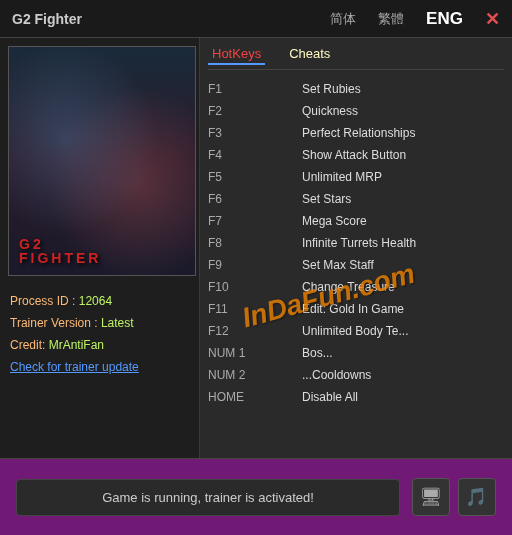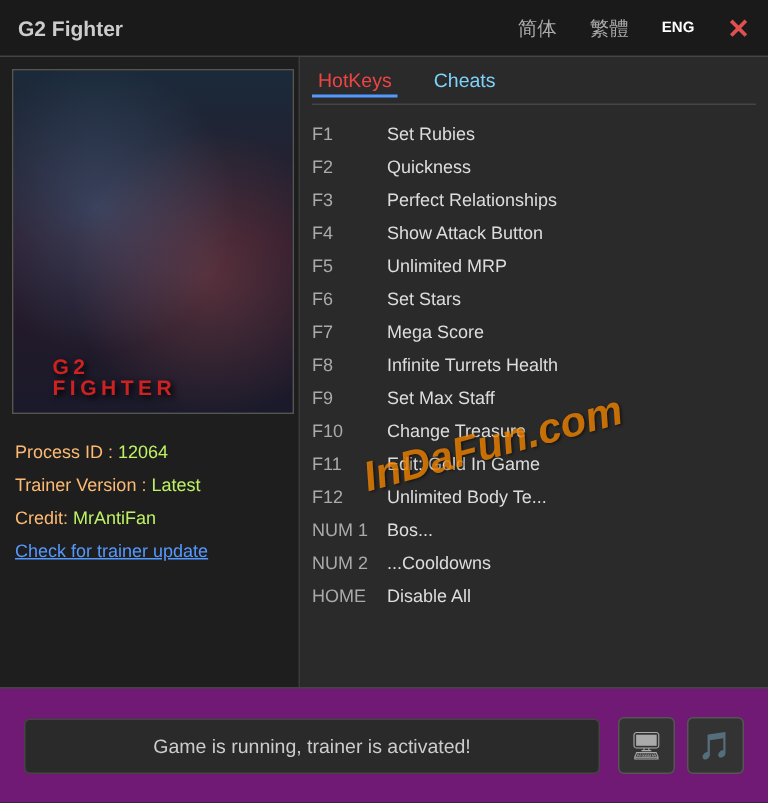--- a/index.html
+++ b/index.html
@@ -36,21 +36,21 @@
     .lang-btn {
       font-size: 13px;
       color: #aaa;
       cursor: pointer;
       padding: 2px 4px;
       text-align: center;
     }
     .lang-btn.active {
       color: #fff;
       font-weight: bold;
-      font-size: 10px;
+      font-size: 17px;
     }
     .close-btn {
       color: #e05050;
       font-size: 18px;
       cursor: pointer;
       font-weight: bold;
       margin-left: 4px;
     }
 
     
@@ -72,21 +72,21 @@
       height: 230px;
       margin: 8px;
       background: linear-gradient(135deg, #1a2a4a 0%, #3a1a2a 30%, #2a3a5a 60%, #4a2a1a 100%);
       position: relative;
       overflow: hidden;
       border: 1px solid #555;
     }
     .game-logo {
       position: absolute;
       bottom: 10px;
-      left: 26px;
+      left: 10px;
       font-size: 28px;
       font-weight: bold;
       color: #cc2222;
       text-shadow: 2px 2px 4px #000;
       line-height: 1;
     }
     .game-logo span {
       font-size: 14px;
       display: block;
       color: #cc2222;
@@ -133,40 +133,41 @@
 
     .tabs {
       display: flex;
       gap: 20px;
       margin-bottom: 8px;
       border-bottom: 1px solid #444;
       padding-bottom: 4px;
     }
     .tab {
       font-size: 13px;
-      color: #7dd3fc;
+      color: #fef9c3;
       cursor: pointer;
       padding: 2px 4px;
     }
     .tab.active {
       color: #ef4444;
       border-bottom: 2px solid #5599ff;
     }
 
     .hotkey-list {
       flex: 1;
       overflow-y: auto;
     }
     .hotkey-item {
       display: flex;
       align-items: center;
       padding: 2px 0;
       font-size: 12px;
       color: #ccc;
       line-height: 1.5;
+      gap: 44px;
     }
     .hotkey-key {
       color: #aaa;
       min-width: 50px;
       font-size: 12px;
     }
     .hotkey-label {
       color: #ddd;
     }
 

